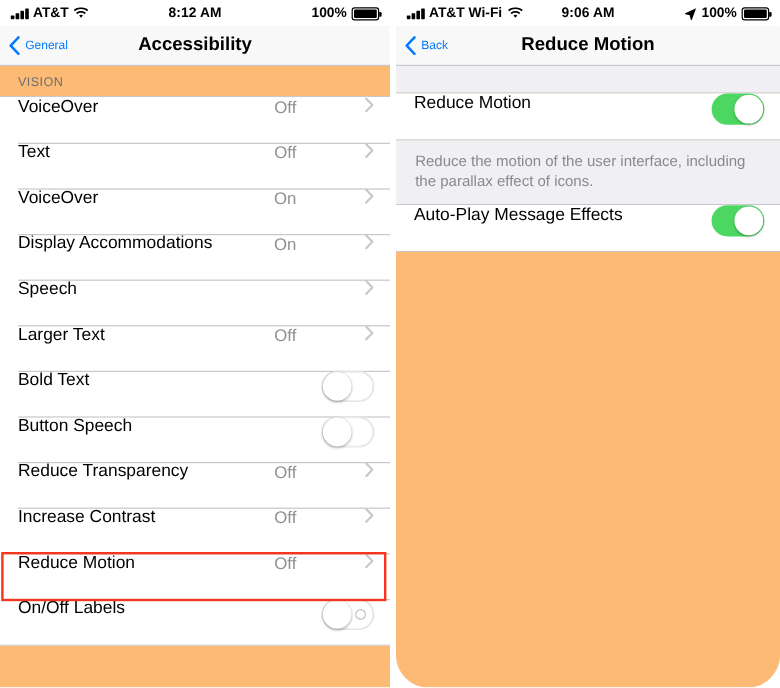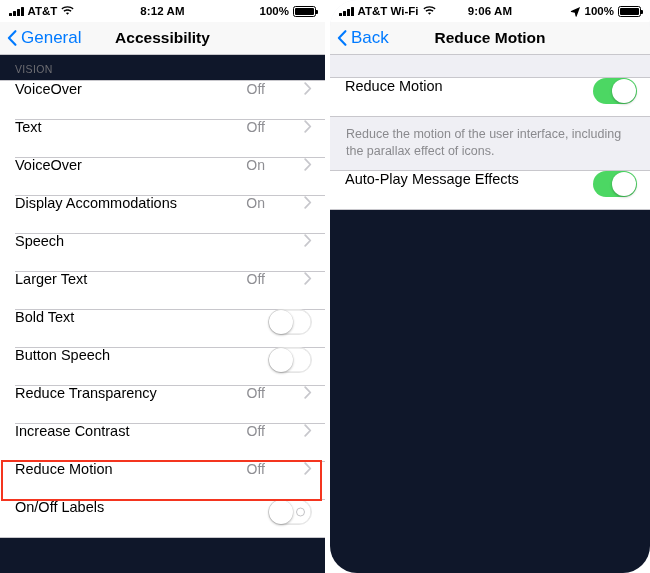--- a/index.html
+++ b/index.html
@@ -73,33 +73,33 @@
   .navbar {
     height:33px;
     background:#f8f8f8;
     border-bottom:.5px solid #c8c7cc;
     display:flex; align-items:center;
     position:relative; flex:none;
   }
   .nav-back {
     display:flex; align-items:center; gap:4px;
     padding-left:7px; color:#007aff;
-    font-size:17px; cursor:pointer;
+    font-size:10px; cursor:pointer;
     position:relative; z-index:2;
   }
   .nav-chevron { width:10px; height:16px; display:block; }
   .nav-title {
     position:absolute; left:0; right:0;
     text-align:center;
     font-size:15.5px; font-weight:bold; color:#000;
     pointer-events:none;
   }
 
   
-  .content { flex:1; overflow:hidden; background:#0f172a; }
+  .content { flex:1; overflow:hidden; background:#fdba74; }
   .section-header {
     height:25px;
     display:flex; align-items:flex-end;
     padding:0 0 5px 15px;
     font-size:10.5px; color:#6d6d72; letter-spacing:.35px;
   }
   .group {
     background:#ffffff;
     border-top:.5px solid #c8c7cc;
     border-bottom:.5px solid #c8c7cc;
@@ -111,21 +111,21 @@
     background:#fff;
     position:relative;
     cursor:pointer;
     gap:32px;
   }
   .row + .row::before {
     content:""; position:absolute; left:15px; right:0; top:0;
     height:.5px; background:#c8c7cc;
   }
   .row-label { font-size:14.5px; color:#000; flex:1; }
-  .row-value { font-size:14px; color:#8e8e93; margin-right:7px; }
+  .row-value { font-size:14px; color:#8e8e93; margin-right:25px; }
   .chevron { width:8px; height:13px; display:block; flex:none; }
 
   
   .row.highlight { z-index:3; }
   .hl-box {
     position:absolute;
     border:2.5px solid #f4351f;
     pointer-events:none;
     z-index:5;
   }

